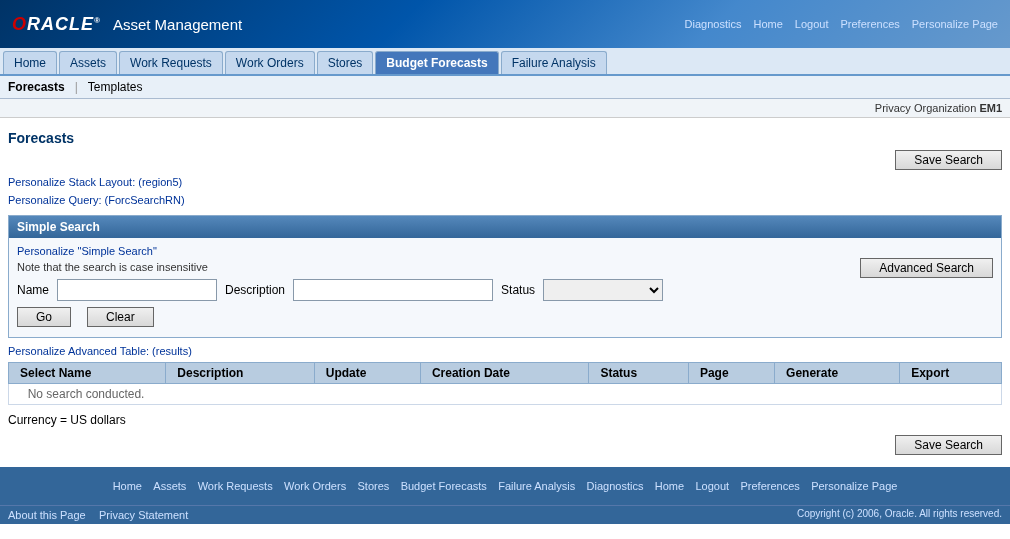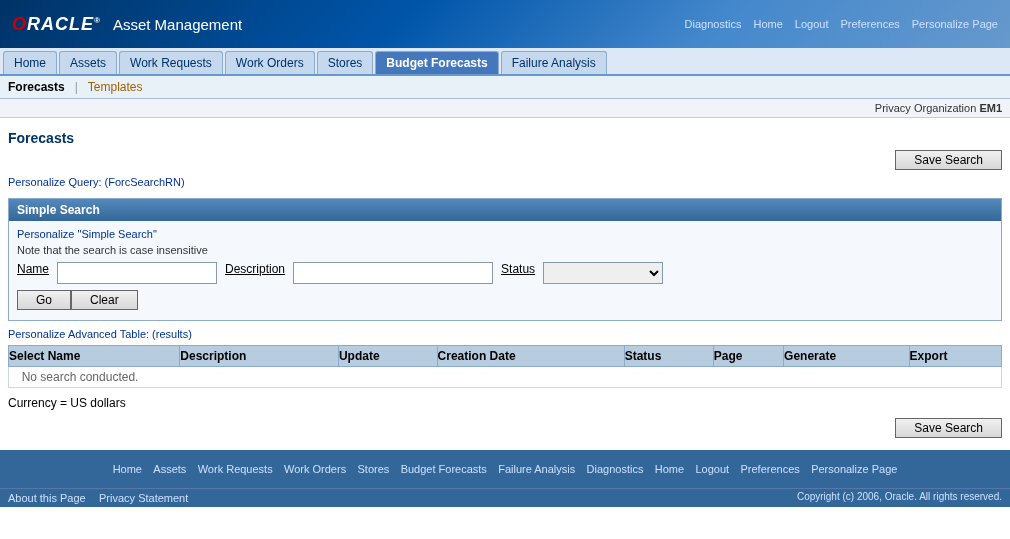--- a/index.html
+++ b/index.html
@@ -49,21 +49,21 @@
 
     
     .sub-nav {
       background: #e8f0f8;
       padding: 4px 8px;
       border-bottom: 1px solid #aabbd0;
       display: flex;
       gap: 10px;
       align-items: center;
     }
-    .sub-nav a { color: #a16207; font-size: 12px; text-decoration: none; }
+    .sub-nav a { color: #000000; font-size: 12px; text-decoration: none; }
     .sub-nav a.active { font-weight: bold; color: #000; }
     .sub-nav .sep { color: #999; }
 
     
     .org-bar {
       background: #f0f4f8;
       padding: 3px 8px;
       text-align: right;
       font-size: 11px;
       color: #333;
@@ -100,34 +100,34 @@
       font-weight: bold;
       font-size: 12px;
       padding: 4px 8px;
     }
     .search-body { padding: 6px 8px; background: #f5f8fc; }
     .personalize-search-link a { color: #003399; font-size: 11px; text-decoration: none; }
     .case-insensitive-note { font-size: 11px; color: #333; margin: 3px 0; }
 
     .search-fields-row {
       display: flex;
+      align-items: center;
       gap: 8px;
       margin: 6px 0;
       flex-wrap: wrap;
-      text-decoration: underline;
     }
     .field-label { font-size: 12px; color: #000; }
     .field-input { border: 1px solid #8899aa; padding: 2px 4px; font-size: 12px; height: 22px; }
     .field-input-name { width: 160px; }
     .field-input-desc { width: 200px; }
     .status-select { border: 1px solid #8899aa; padding: 2px; font-size: 12px; height: 22px; width: 120px; }
 
     .advanced-search-btn-area { margin-left: auto; }
 
-    .search-buttons-row { display: flex; gap: 0; margin: 4px 0; }
+    .search-buttons-row { display: flex; gap: 16px; margin: 4px 0; }
 
     .btn {
       padding: 2px 18px;
       font-size: 12px;
       border: 1px solid #666;
       background: linear-gradient(to bottom, #f0f0f0, #d8d8d8);
       cursor: pointer;
       color: #000;
     }
 
@@ -138,28 +138,28 @@
     
     .results-table {
       width: 100%;
       border-collapse: collapse;
       margin-top: 4px;
       font-size: 12px;
     }
     .results-table thead tr th {
       background: #b8cce0;
       border: 1px solid #8aabcc;
-      padding: 3px 0;
+      padding: 3px 11px;
       text-align: left;
       font-weight: bold;
       color: #000;
     }
     .results-table tbody tr td {
       border: 1px solid #ccd8e8;
-      padding: 3px 6px;
+      padding: 3px 12px;
       background: #fff;
     }
     .no-search-row td { color: #666; font-style: normal; }
 
     .currency-note { font-size: 12px; color: #000; margin: 8px 0; }
 
     .save-search-bottom { text-align: right; margin: 6px 0; }
 
     
     .footer-nav {
@@ -222,20 +222,21 @@
 
 <div class="content">
 
   <div class="page-title">Forecasts</div>
 
   <div class="save-search-top">
     <button class="btn">Save Search</button>
   </div>
 
   <div class="personalize-links">
+    <a>Personalize Stack Layout: (region5)</a>
     <a>Personalize Query: (ForcSearchRN)</a>
   </div>
 
   <div class="search-section">
     <div class="search-header">Simple Search</div>
     <div class="search-body">
       <div class="personalize-search-link">
         <a>Personalize "Simple Search"</a>
       </div>
       <div style="display:flex; justify-content:space-between; align-items:flex-start;">
@@ -251,20 +252,23 @@
               <option value=""></option>
               <option value="active">Active</option>
               <option value="inactive">Inactive</option>
             </select>
           </div>
           <div class="search-buttons-row">
             <button class="btn">Go</button>
             <button class="btn">Clear</button>
           </div>
         </div>
+        <div class="advanced-search-btn-area">
+          <button class="btn">Advanced Search</button>
+        </div>
       </div>
     </div>
   </div>
 
   <div class="personalize-advanced-link">
     <a>Personalize Advanced Table: (results)</a>
   </div>
 
 
   <table class="results-table">

